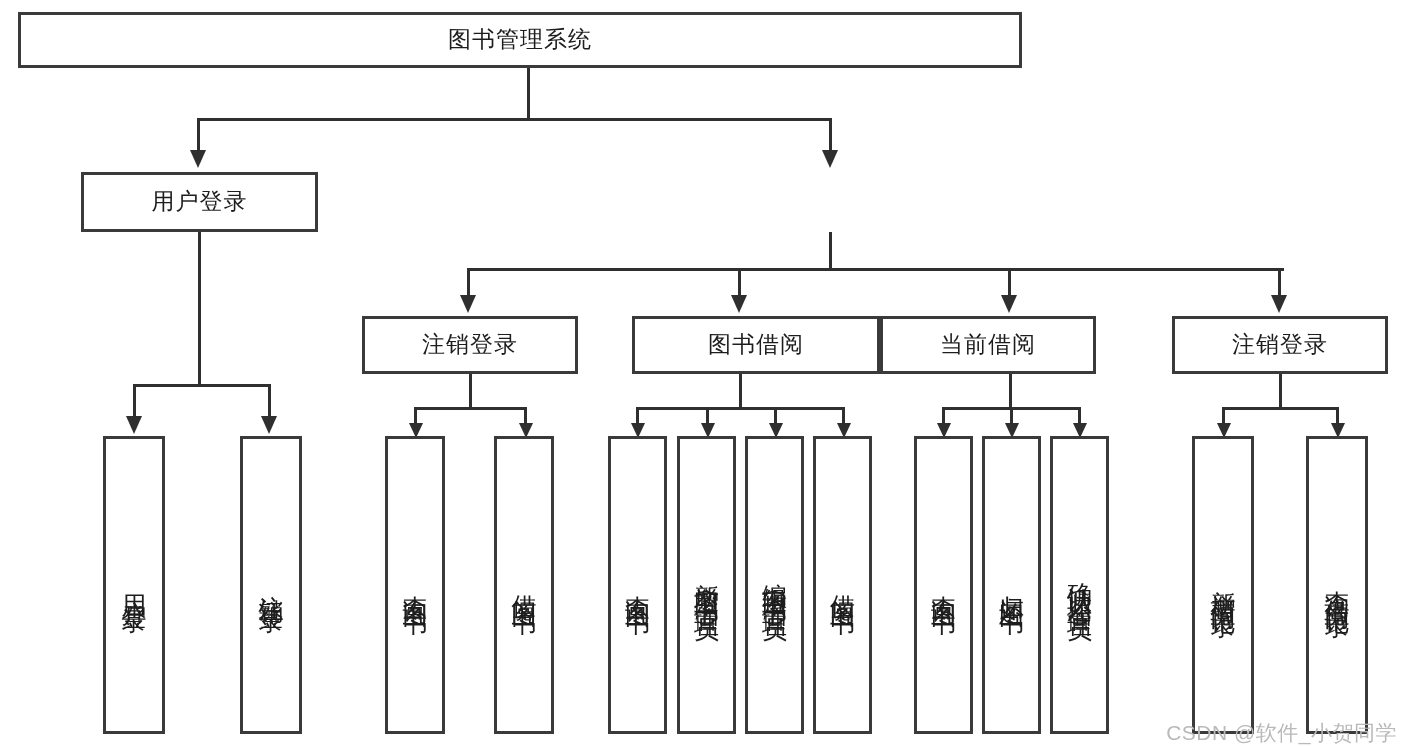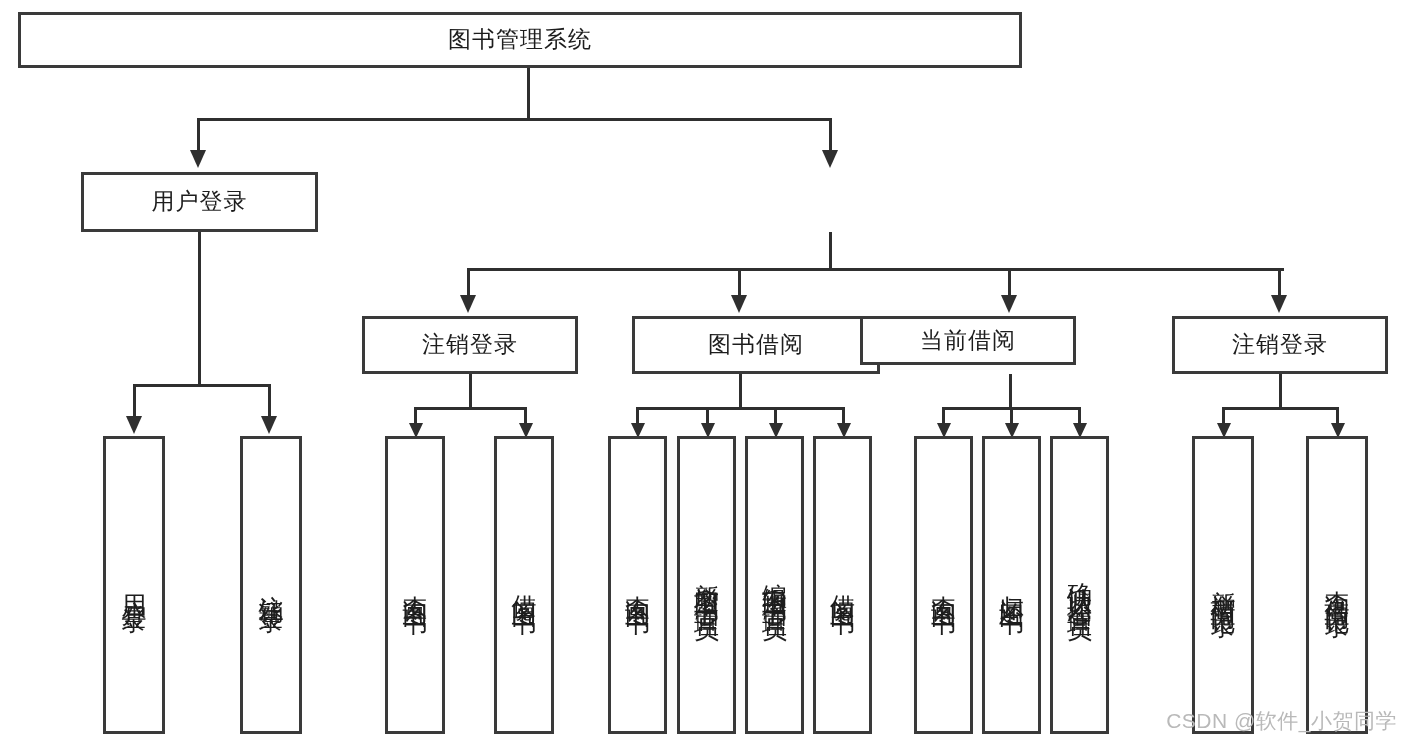--- a/index.html
+++ b/index.html
@@ -70,21 +70,21 @@
   }
   .arrow.small {
     border-left-width: 7px;
     border-right-width: 7px;
     border-top-width: 15px;
   }
   
   #watermark {
     position: absolute;
     right: 8px;
-    bottom: 12px;
+    bottom: 0;
     font-size: 21px;
     color: #b9b9b9;
     letter-spacing: 0.5px;
     white-space: nowrap;
     user-select: none;
   }
 </style>
 </head>
 <body>
 
@@ -117,21 +117,21 @@
   <div class="arrow" style="left:460px; top:295px;"></div>
   <div class="conn vline" style="left:738px; top:268px; height:29px;"></div>
   <div class="arrow" style="left:731px; top:295px;"></div>
   <div class="conn vline" style="left:1008px; top:268px; height:29px;"></div>
   <div class="arrow" style="left:1001px; top:295px;"></div>
   <div class="conn vline" style="left:1278px; top:268px; height:29px;"></div>
   <div class="arrow" style="left:1271px; top:295px;"></div>
 
   <div class="node horiz" style="left:362px; top:316px; width:216px; height:58px;">注销登录</div>
   <div class="node horiz" style="left:632px; top:316px; width:248px; height:58px;text-align:right;">图书借阅</div>
-  <div class="node horiz" style="left:860px; top:316px; width:216px; height:49px;">当前借阅</div>
+  <div class="node horiz" style="left:880px; top:316px; width:216px; height:58px;">当前借阅</div>
   <div class="node horiz" style="left:1172px; top:316px; width:216px; height:58px;">注销登录</div>
 
   <div class="conn vline" style="left:469px; top:374px; height:33px;"></div>
   <div class="conn hline" style="left:414px; top:407px; width:113px;"></div>
   <div class="conn vline" style="left:414px; top:407px; height:18px;"></div>
   <div class="arrow small" style="left:409px; top:423px;"></div>
   <div class="conn vline" style="left:524px; top:407px; height:18px;"></div>
   <div class="arrow small" style="left:519px; top:423px;"></div>
 
   <div class="conn vline" style="left:739px; top:374px; height:33px;"></div>

